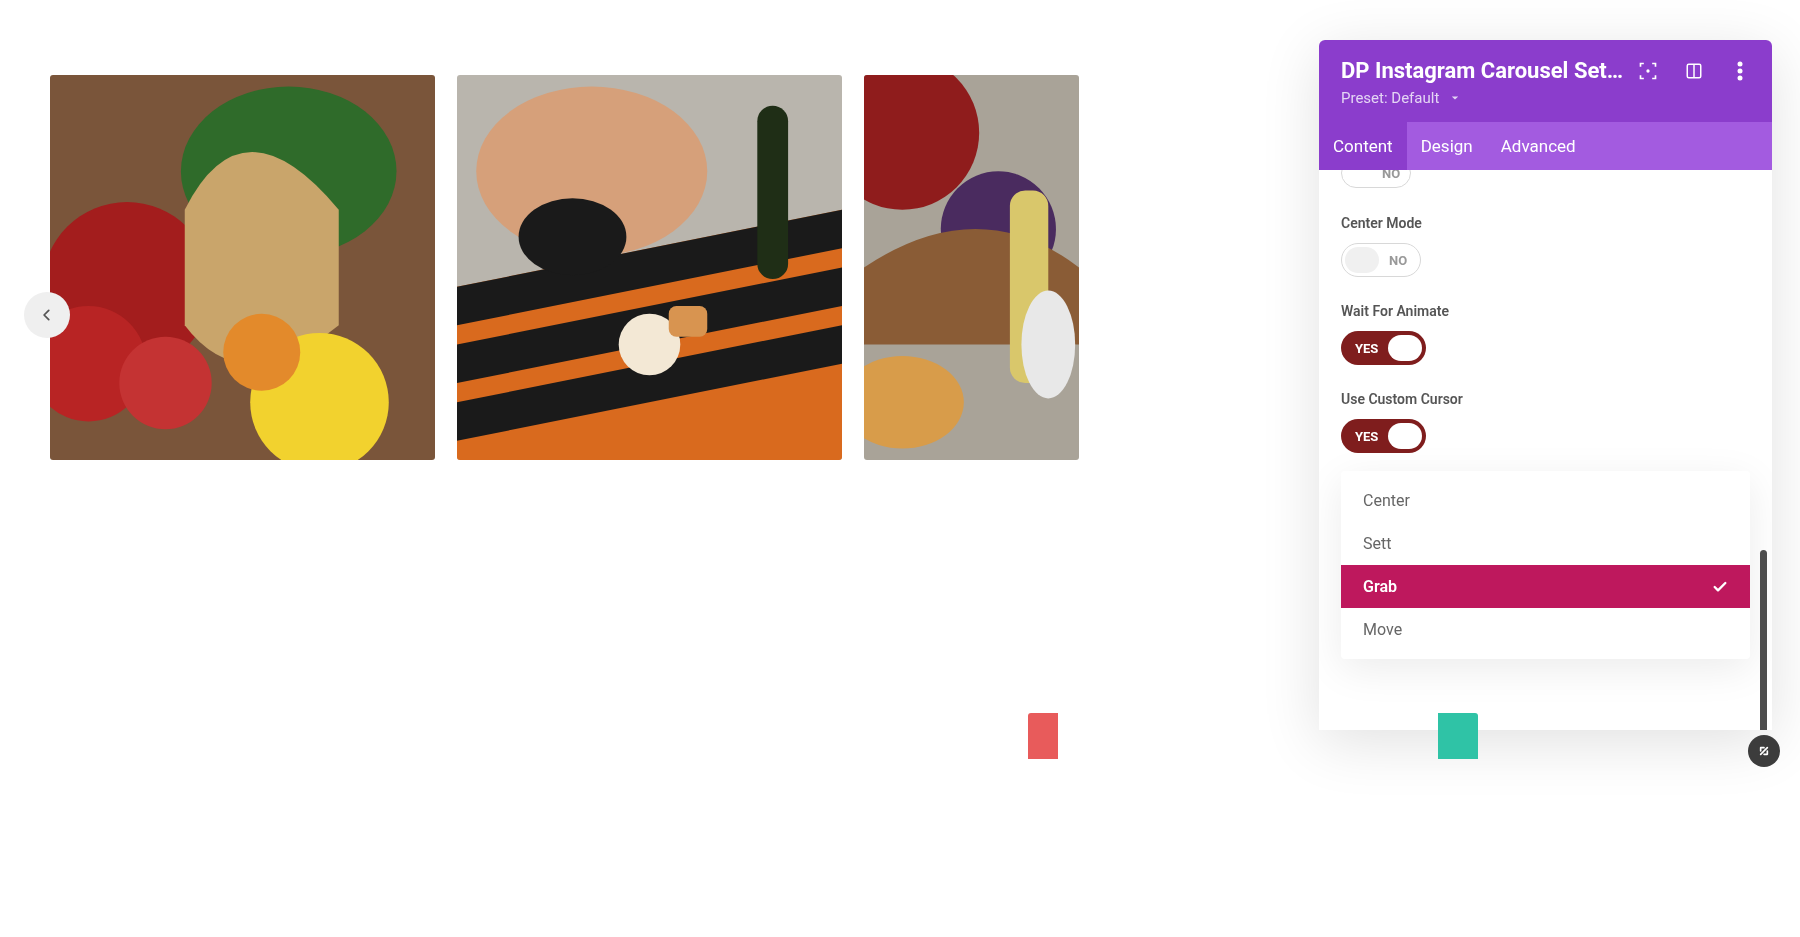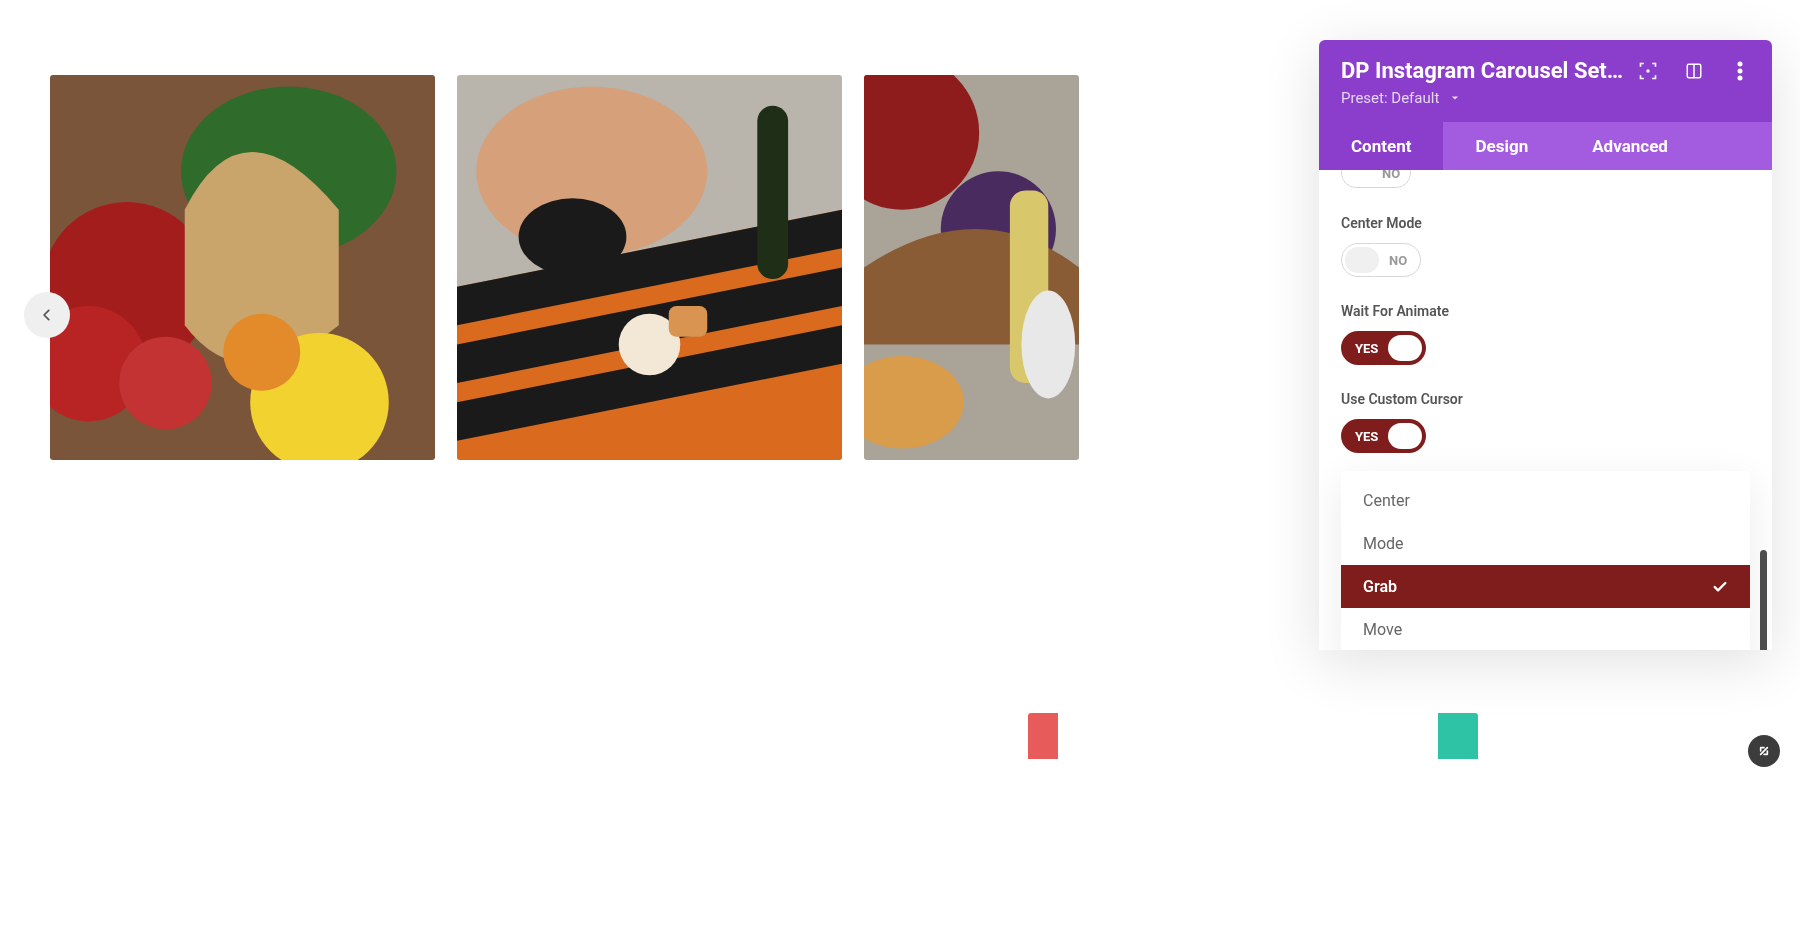--- a/index.html
+++ b/index.html
@@ -15,46 +15,46 @@
 
 .panel { position: absolute; right: 28px; top: 40px; width: 453px; background: #fff; border-radius: 6px 6px 0 0; box-shadow: 0 12px 60px rgba(0,0,0,0.12); overflow: hidden; }
 .panel-header { background: #8b3dcc; color: #fff; padding: 18px 22px 15px 22px; }
 .panel-title-row { display: flex; align-items: center; justify-content: space-between; }
 .panel-title { font-size: 22px; font-weight: 700; flex: 1; white-space: nowrap; overflow: hidden; text-overflow: ellipsis; }
 .panel-icons { display: flex; gap: 26px; margin-left: 14px; }
 .panel-icons .ic { width: 20px; height: 20px; display: flex; align-items: center; justify-content: center; cursor: pointer; }
 .panel-preset { font-size: 15px; color: #e4d5f4; margin-top: 6px; cursor: pointer; display: inline-flex; align-items: center; gap: 12px; }
 
 .tabs { display: flex; background: #a35be0; }
-.tab { padding: 14px 32px; color: #fff; font-size: 17px; font-weight: 700; cursor: pointer; }
+.tab { padding: 14px 14px; color: #fff; font-size: 17px; font-weight: 400; cursor: pointer; }
 .tab.active { background: #8b3dcc; }
 
 .panel-body { position: relative; }
-.panel-scroll { padding: 0 22px 90px 22px; position: relative; height: 480px; overflow: hidden; }
+.panel-scroll { padding: 0 22px 90px 22px; position: relative; height: 560px; overflow: hidden; }
 
 
 .partial-no { margin-top: -12px; display: inline-flex; align-items: center; border: 1px solid #d8d8d8; border-radius: 24px; padding: 2px; }
 .partial-no .knob { width: 30px; height: 24px; }
 .partial-no .lbl { color: #999; font-weight: 700; font-size: 13px; padding: 0 8px; }
 
 .field { margin-top: 26px; }
 .field-label { color: #555; font-size: 14px; font-weight: 600; margin-bottom: 12px; }
 .toggle { display: inline-flex; align-items: center; border-radius: 22px; padding: 3px; border: 1px solid transparent; cursor: pointer; }
 .toggle .lbl { font-weight: 700; font-size: 13px; padding: 0 10px; }
 .toggle .knob { width: 34px; height: 26px; border-radius: 15px; background: #fff; }
 .toggle.yes { background: #7f1d1d; }
 .toggle.yes .lbl { color: #fff; }
 .toggle.no { background: #fff; border-color: #d8d8d8; }
 .toggle.no .lbl { color: #999; }
 .toggle.no .knob { order: -1; background: #f0f0f0; }
 
 
 .dropdown { margin-top: 18px; background: #fff; border-radius: 4px; padding: 8px 0; box-shadow: 0 10px 40px rgba(0,0,0,0.08); }
 .dropdown-item { padding: 12px 22px; color: #666; font-size: 16px; cursor: pointer; display: flex; align-items: center; justify-content: space-between; }
-.dropdown-item.selected { background: #7f1d1d; color: #fff; font-weight: 600; }
+.dropdown-item.selected { background: #be185d; color: #fff; font-weight: 600; }
 .dropdown-item .check { display: none; }
 .dropdown-item.selected .check { display: inline-flex; }
 
 
 .bottom-btns { position: absolute; left: 1028px; bottom: 178px; display: flex; }
 .btn-red { width: 30px; height: 46px; background: #e85b5b; border-top-left-radius:3px; }
 .btn-green { position:absolute; left: 1438px; bottom: 178px; width: 40px; height: 46px; background: #2fc3a6; border-top-right-radius:3px; }
 
 
 .scrollbar { position: absolute; right: 5px; top: 380px; width: 7px; height: 185px; background: #4d4d4d; border-radius: 4px; }
@@ -180,21 +180,21 @@
           <span class="lbl">YES</span>
           <span class="knob"></span>
         </div>
       </div>
 
       <div class="dropdown">
         <div class="dropdown-item">
           <span>Center</span>
         </div>
         <div class="dropdown-item">
-          <span>Mode</span>
+          <span>Sett</span>
         </div>
         <div class="dropdown-item selected">
           <span>Grab</span>
           <span class="check">
             <svg width="16" height="16" viewBox="0 0 24 24" fill="none" stroke="#fff" stroke-width="3.5" stroke-linecap="round" stroke-linejoin="round">
                 <path d="M4 12 L9 17 L20 6"></path>
               </svg>
           </span>
         </div>
         <div class="dropdown-item">

